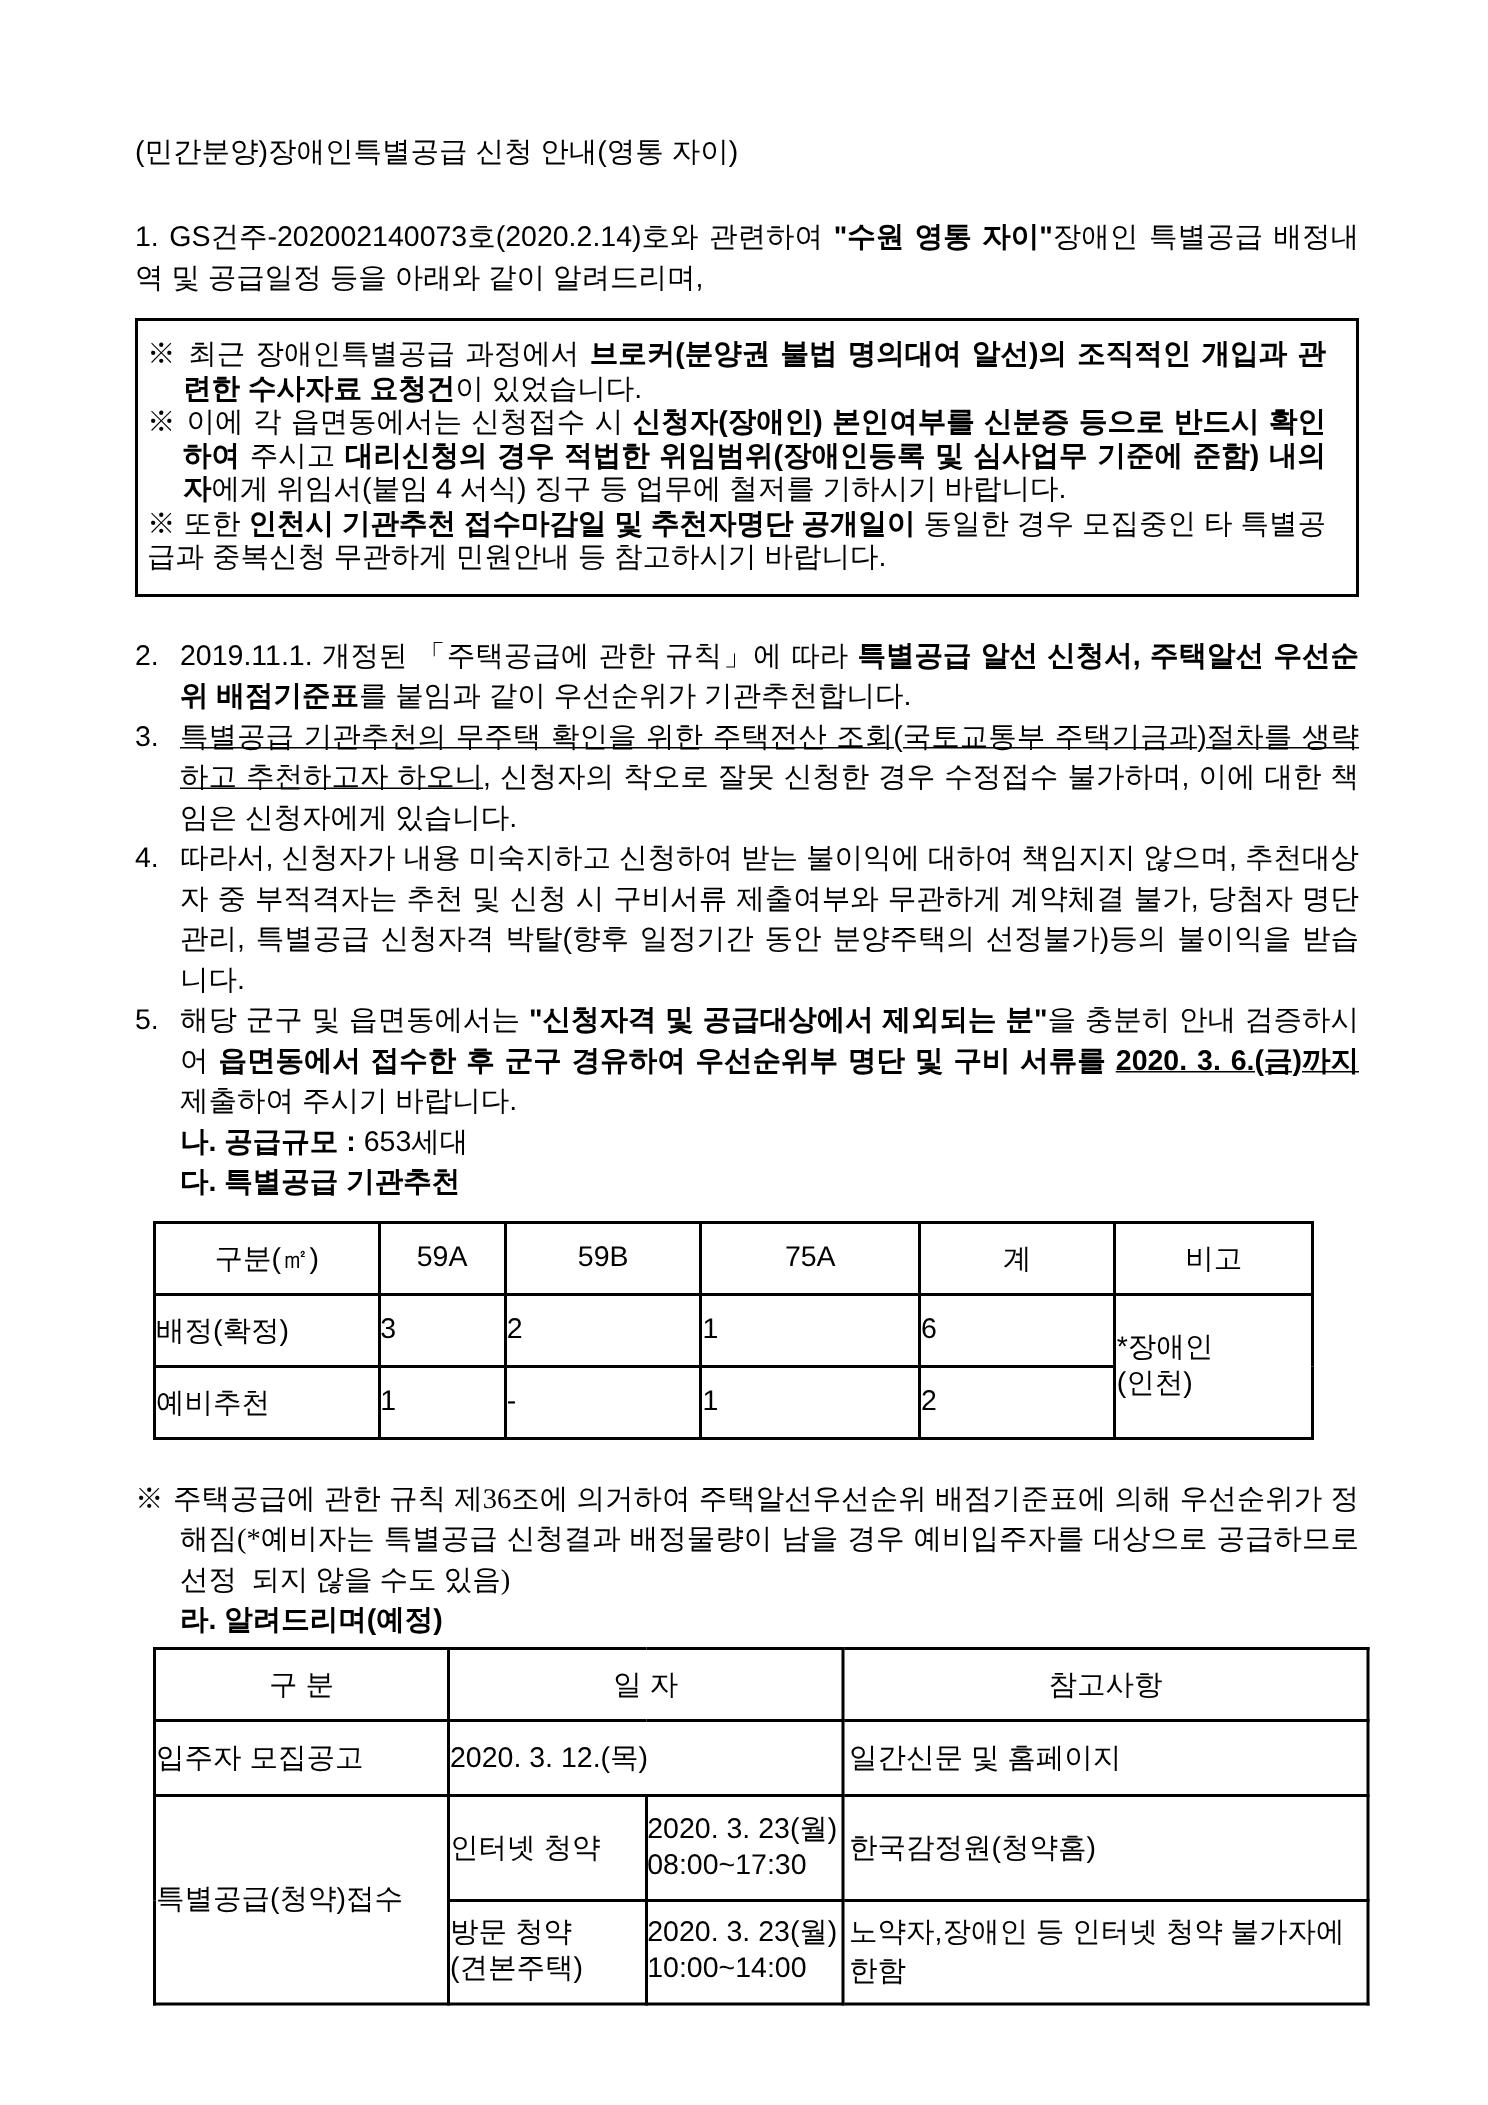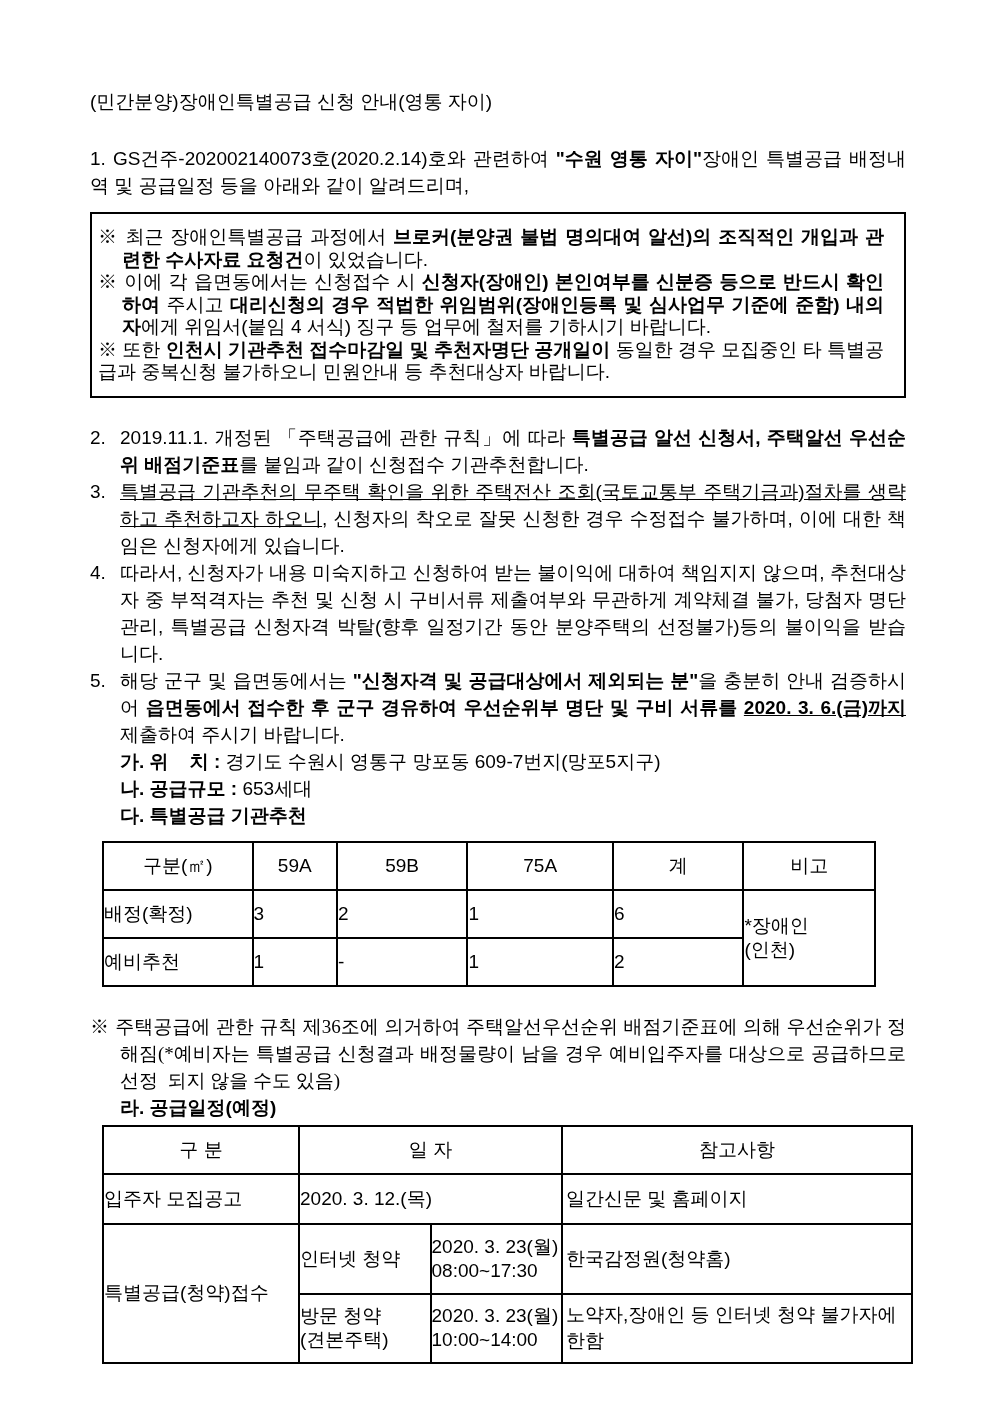--- a/index.html
+++ b/index.html
@@ -63,32 +63,31 @@
 
 <div class="page">
 
   <div class="title">(민간분양)장애인특별공급 신청 안내(영통 자이)</div>
 
   <p class="para intro"><span>1. GS건주-202002140073호(2020.2.14)호와 관련하여 </span><b>"수원 영통 자이"</b><span>장애인 특별공급 배정내역 및 공급일정 등을 아래와 같이 알려드리며,</span></p>
 
   <div class="notice-box">
     <p class="box-p hang24"><span>※ 최근 장애인특별공급 과정에서 </span><b>브로커(분양권 불법 명의대여 알선)의 조직적인 개입과 관련한 수사자료 요청건</b><span>이 있었습니다.</span></p>
     <p class="box-p hang24"><span>※ 이에 각 읍면동에서는 신청접수 시 </span><b>신청자(장애인) 본인여부를 신분증 등으로 반드시 확인하여</b><span> 주시고 </span><b>대리신청의 경우 적법한 위임범위(장애인등록 및 심사업무 기준에 준함) 내의 자</b><span>에게 위임서(붙임 4 서식) 징구 등 업무에 철저를 기하시기 바랍니다.</span></p>
-    <p class="box-p"><span>※ 또한 </span><b>인천시 기관추천 접수마감일 및 추천자명단 공개일이</b><span> 동일한 경우 모집중인 타 특별공급과 중복신청 불가하오니 민원안내 등 추천대상자 바랍니다.</span></p>
+    <p class="box-p"><span>※ 또한 </span><b>인천시 기관추천 접수마감일 및 추천자명단 공개일이</b><span> 동일한 경우 모집중인 타 특별공급과 중복신청 무관하게 민원안내 등 참고하시기 바랍니다.</span></p>
   </div>
 
-  <p class="item"><span class="num">2.</span><span>2019.11.1. 개정된 「주택공급에 관한 규칙」에 따라 </span><b>특별공급 알선 신청서, 주택알선 우선순위 배점기준표</b><span>를 붙임과 같이 신청접수 기관추천합니다.</span></p>
+  <p class="item"><span class="num">2.</span><span>2019.11.1. 개정된 「주택공급에 관한 규칙」에 따라 </span><b>특별공급 알선 신청서, 주택알선 우선순위 배점기준표</b><span>를 붙임과 같이 우선순위가 기관추천합니다.</span></p>
 
   <p class="item"><span class="num">3.</span><span class="u">특별공급 기관추천의 무주택 확인을 위한 주택전산 조회(국토교통부 주택기금과)절차를 생략하고 추천하고자 하오니</span><span>, 신청자의 착오로 잘못 신청한 경우 수정접수 불가하며, 이에 대한 책임은 신청자에게 있습니다.</span></p>
 
   <p class="item"><span class="num">4.</span><span>따라서, 신청자가 내용 미숙지하고 신청하여 받는 불이익에 대하여 책임지지 않으며, 추천대상자 중 부적격자는 추천 및 신청 시 구비서류 제출여부와 무관하게 계약체결 불가, 당첨자 명단관리, 특별공급 신청자격 박탈(향후 일정기간 동안 분양주택의 선정불가)등의 불이익을 받습니다.</span></p>
 
   <p class="item"><span class="num">5.</span><span>해당 군구 및 읍면동에서는 </span><b>"신청자격 및 공급대상에서 제외되는 분"</b><span>을 충분히 안내 검증하시어 </span><b>읍면동에서 접수한 후 군구 경유하여 우선순위부 명단 및 구비 서류를 </b><b class="u">2020. 3. 6.(금)까지</b><span> 제출하여 주시기 바랍니다.</span></p>
 
-  <p class="sub"><b>가. 위    치 :</b><span> 경기도 수원시 영통구 망포동 609-7번지(망포5지구)</span></p>
   <p class="sub"><b>나. 공급규모 :</b><span> 653세대</span></p>
   <p class="sub"><b>다. 특별공급 기관추천</b></p>
 
   <table class="t1">
     <tbody>
         <tr class="hrow">
       <th class="c1">구분(㎡)</th>
       <th class="c2">59A</th>
       <th class="c3">59B</th>
       <th class="c4">75A</th>
@@ -111,21 +110,21 @@
       <td>1</td>
       <td>-</td>
       <td>1</td>
       <td>2</td>
     </tr>
   </tbody>
     </table>
 
   <p class="serif-note">※ 주택공급에 관한 규칙 제36조에 의거하여 주택알선우선순위 배점기준표에 의해 우선순위가 정해짐(*예비자는 특별공급 신청결과 배정물량이 남을 경우 예비입주자를 대상으로 공급하므로 선정  되지 않을 수도 있음)</p>
 
-  <p class="sub"><b>라. 공급일정(예정)</b></p>
+  <p class="sub"><b>라. 알려드리며(예정)</b></p>
 
   <table class="t2">
     <tbody>
         <tr class="hrow">
       <th class="d1">구 분</th>
       <th colspan="2">일 자</th>
       <th class="d4">참고사항</th>
     </tr>
     <tr class="r1">
       <td>입주자 모집공고</td>

